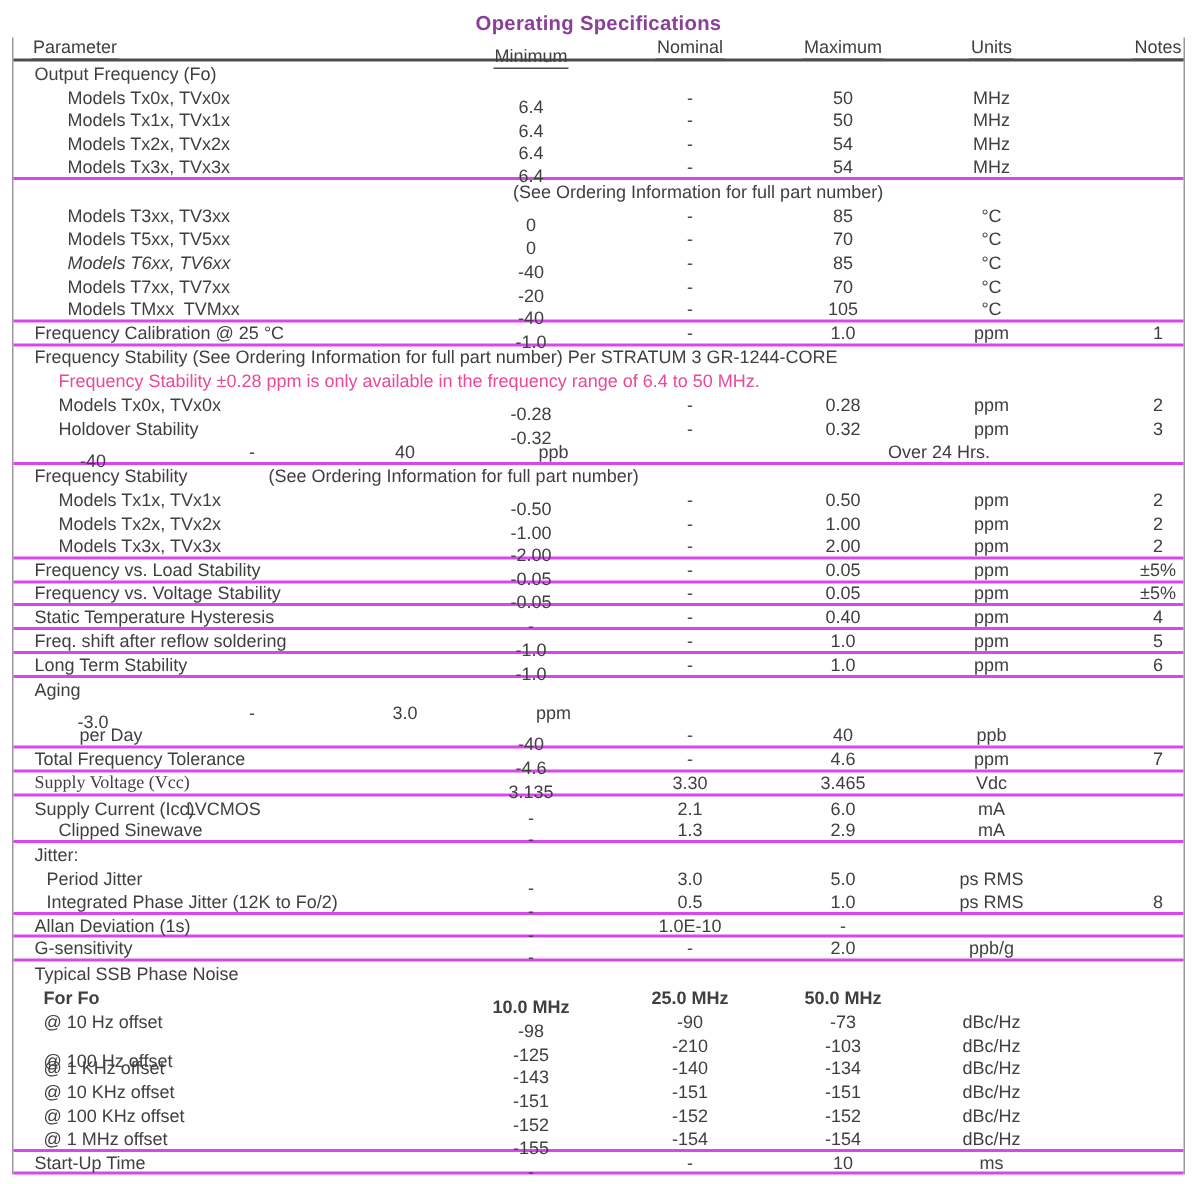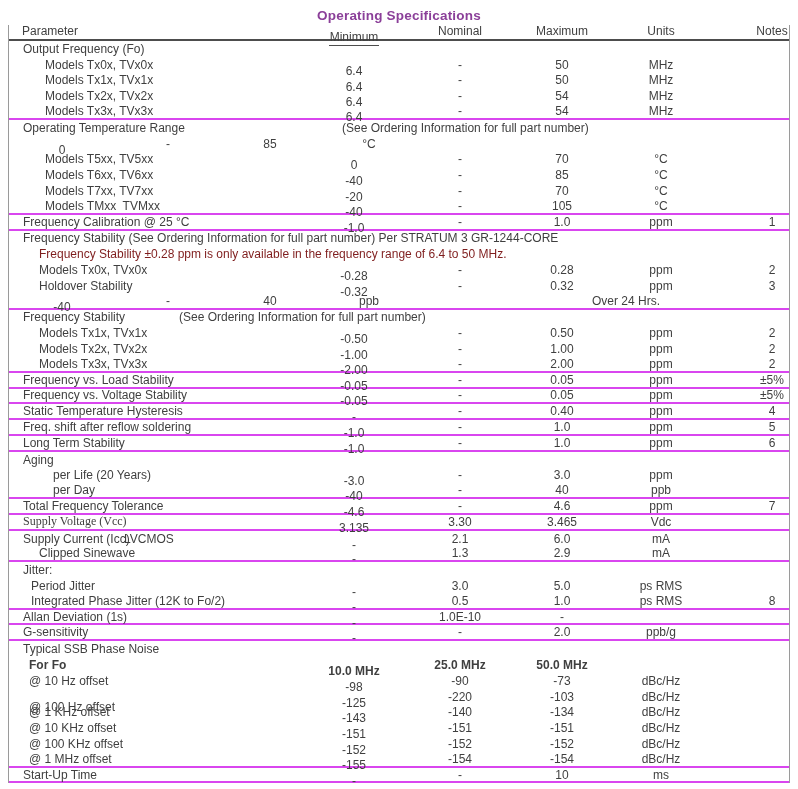--- a/index.html
+++ b/index.html
@@ -24,21 +24,21 @@
   .rule{border-bottom:2px solid #d946ef;}
   .header-row{height:16px;border-bottom:2.5px solid #4d4d4d;}
   .hw{display:inline-block;border-bottom:1.2px solid #4d4d4d;padding:0 1px 0.5px 1px;}
   .c-param{width:292px;overflow:hidden;}
   .c-min{width:106px;text-align:center;margin-top:12px;}
   .c-nom{width:106px;text-align:center;}
   .c-max{width:98px;text-align:center;}
   .c-units{width:100px;text-align:center;}
   .c-notes{flex:1;text-align:center;margin-left:44px;}
   .c-full{width:100%;overflow:hidden;}
-  .red{color:#7f1d1d;}
+  .red{color:#ec4899;}
   .bold{font-weight:bold;}
   .snote{position:absolute;top:0;height:15.8px;display:flex;align-items:center;}
 </style>
 </head>
 <body>
 
 <div class="title" style="color: rgb(139, 63, 153);">Operating Specifications</div>
 
 <div class="spec-table">
   <div class="row header-row">
@@ -48,56 +48,56 @@
     <div class="c-max"><span class="hw">Maximum</span></div>
     <div class="c-units"><span class="hw">Units</span></div>
     <div class="c-notes"><span class="hw">Notes</span></div>
   </div>
   <div id="rows">
       <div class="row"><div class="c-full" style="padding-left: 14px;">Output Frequency (Fo)</div></div>
       <div class="row"><div class="c-param" style="padding-left: 36px;">Models Tx0x, TVx0x</div><div class="c-min">6.4</div><div class="c-nom">-</div><div class="c-max">50</div><div class="c-units">MHz</div><div class="c-notes"></div></div>
       <div class="row"><div class="c-param" style="padding-left: 36px;">Models Tx1x, TVx1x</div><div class="c-min">6.4</div><div class="c-nom">-</div><div class="c-max">50</div><div class="c-units">MHz</div><div class="c-notes"></div></div>
       <div class="row"><div class="c-param" style="padding-left: 36px;">Models Tx2x, TVx2x</div><div class="c-min">6.4</div><div class="c-nom">-</div><div class="c-max">54</div><div class="c-units">MHz</div><div class="c-notes"></div></div>
       <div class="row rule"><div class="c-param" style="padding-left: 36px;">Models Tx3x, TVx3x</div><div class="c-min">6.4</div><div class="c-nom">-</div><div class="c-max">54</div><div class="c-units">MHz</div><div class="c-notes"></div></div>
-      <div class="row"><div class="c-full" style="padding-left: 14px;">Operating Temperature Range</div><div class="snote" style="left: 333px;">(See Ordering Information for full part number)</div></div>
-      <div class="row"><div class="c-min">0</div><div class="c-nom">-</div><div class="c-max">85</div><div class="c-units">°C</div><div class="c-notes"></div></div>
+      <div class="row"><div class="snote" style="left: 333px;">(See Ordering Information for full part number)</div></div>
+      <div class="row"><div class="c-param" style="padding-left: 36px;">Models T3xx, TV3xx</div><div class="c-min">0</div><div class="c-nom">-</div><div class="c-max">85</div><div class="c-units">°C</div><div class="c-notes"></div></div>
       <div class="row"><div class="c-param" style="padding-left: 36px;">Models T5xx, TV5xx</div><div class="c-min">0</div><div class="c-nom">-</div><div class="c-max">70</div><div class="c-units">°C</div><div class="c-notes"></div></div>
-      <div class="row"><div class="c-param" style="padding-left: 36px;">Models T6xx, TV6xx</div><div class="c-min">-40</div><div class="c-nom">-</div><div class="c-max">85</div><div class="c-units">°C</div><div class="c-notes"></div></div>
+      <div class="row"><div class="c-param" style="padding-left: 36px; font-style: italic;">Models T6xx, TV6xx</div><div class="c-min">-40</div><div class="c-nom">-</div><div class="c-max">85</div><div class="c-units">°C</div><div class="c-notes"></div></div>
       <div class="row"><div class="c-param" style="padding-left: 36px;">Models T7xx, TV7xx</div><div class="c-min">-20</div><div class="c-nom">-</div><div class="c-max">70</div><div class="c-units">°C</div><div class="c-notes"></div></div>
       <div class="row rule"><div class="c-param" style="padding-left: 36px;">Models TMxx  TVMxx</div><div class="c-min">-40</div><div class="c-nom">-</div><div class="c-max">105</div><div class="c-units">°C</div><div class="c-notes"></div></div>
       <div class="row rule"><div class="c-param" style="padding-left: 14px;">Frequency Calibration @ 25 °C</div><div class="c-min">-1.0</div><div class="c-nom">-</div><div class="c-max">1.0</div><div class="c-units">ppm</div><div class="c-notes">1</div></div>
       <div class="row"><div class="c-full" style="padding-left: 14px;">Frequency Stability (See Ordering Information for full part number) Per STRATUM 3 GR-1244-CORE</div></div>
       <div class="row"><div class="c-full red" style="padding-left: 30px;">Frequency Stability ±0.28 ppm is only available in the frequency range of 6.4 to 50 MHz.</div></div>
       <div class="row"><div class="c-param" style="padding-left: 30px;">Models Tx0x, TVx0x</div><div class="c-min">-0.28</div><div class="c-nom">-</div><div class="c-max">0.28</div><div class="c-units">ppm</div><div class="c-notes">2</div></div>
       <div class="row"><div class="c-param" style="padding-left: 30px;">Holdover Stability</div><div class="c-min">-0.32</div><div class="c-nom">-</div><div class="c-max">0.32</div><div class="c-units">ppm</div><div class="c-notes">3</div></div>
       <div class="row rule"><div class="c-min">-40</div><div class="c-nom">-</div><div class="c-max">40</div><div class="c-units">ppb</div><div class="c-notes">Over 24 Hrs.</div></div>
       <div class="row"><div class="c-full" style="padding-left: 14px;">Frequency Stability</div><div class="snote" style="left: 170px;">(See Ordering Information for full part number)</div></div>
       <div class="row"><div class="c-param" style="padding-left: 30px;">Models Tx1x, TVx1x</div><div class="c-min">-0.50</div><div class="c-nom">-</div><div class="c-max">0.50</div><div class="c-units">ppm</div><div class="c-notes">2</div></div>
       <div class="row"><div class="c-param" style="padding-left: 30px;">Models Tx2x, TVx2x</div><div class="c-min">-1.00</div><div class="c-nom">-</div><div class="c-max">1.00</div><div class="c-units">ppm</div><div class="c-notes">2</div></div>
       <div class="row rule"><div class="c-param" style="padding-left: 30px;">Models Tx3x, TVx3x</div><div class="c-min">-2.00</div><div class="c-nom">-</div><div class="c-max">2.00</div><div class="c-units">ppm</div><div class="c-notes">2</div></div>
       <div class="row rule"><div class="c-param" style="padding-left: 14px;">Frequency vs. Load Stability</div><div class="c-min">-0.05</div><div class="c-nom">-</div><div class="c-max">0.05</div><div class="c-units">ppm</div><div class="c-notes">±5%</div></div>
       <div class="row rule"><div class="c-param" style="padding-left: 14px;">Frequency vs. Voltage Stability</div><div class="c-min">-0.05</div><div class="c-nom">-</div><div class="c-max">0.05</div><div class="c-units">ppm</div><div class="c-notes">±5%</div></div>
       <div class="row rule"><div class="c-param" style="padding-left: 14px;">Static Temperature Hysteresis</div><div class="c-min">-</div><div class="c-nom">-</div><div class="c-max">0.40</div><div class="c-units">ppm</div><div class="c-notes">4</div></div>
       <div class="row rule"><div class="c-param" style="padding-left: 14px;">Freq. shift after reflow soldering</div><div class="c-min">-1.0</div><div class="c-nom">-</div><div class="c-max">1.0</div><div class="c-units">ppm</div><div class="c-notes">5</div></div>
       <div class="row rule"><div class="c-param" style="padding-left: 14px;">Long Term Stability</div><div class="c-min">-1.0</div><div class="c-nom">-</div><div class="c-max">1.0</div><div class="c-units">ppm</div><div class="c-notes">6</div></div>
       <div class="row"><div class="c-full" style="padding-left: 14px;">Aging</div></div>
-      <div class="row"><div class="c-param" style="padding-left: 44px;">per Life (20 Years)</div><div class="c-min">-3.0</div><div class="c-nom">-</div><div class="c-max">3.0</div><div class="c-units">ppm</div><div class="c-notes"></div></div>
+      <div class="row"><div class="c-min">-3.0</div><div class="c-nom">-</div><div class="c-max">3.0</div><div class="c-units">ppm</div><div class="c-notes"></div></div>
       <div class="row rule"><div class="c-param" style="padding-left: 44px;">per Day</div><div class="c-min">-40</div><div class="c-nom">-</div><div class="c-max">40</div><div class="c-units">ppb</div><div class="c-notes"></div></div>
       <div class="row rule"><div class="c-param" style="padding-left: 14px;">Total Frequency Tolerance</div><div class="c-min">-4.6</div><div class="c-nom">-</div><div class="c-max">4.6</div><div class="c-units">ppm</div><div class="c-notes">7</div></div>
       <div class="row rule"><div class="c-param" style="padding-left: 14px; font-family: Liberation Serif, serif;">Supply Voltage (Vcc)</div><div class="c-min">3.135</div><div class="c-nom">3.30</div><div class="c-max">3.465</div><div class="c-units">Vdc</div><div class="c-notes"></div></div>
       <div class="row"><div class="c-param" style="padding-left: 14px;">Supply Current (Icc)</div><div class="c-min">-</div><div class="c-nom">2.1</div><div class="c-max">6.0</div><div class="c-units">mA</div><div class="c-notes"></div><div class="snote" style="left: 115px;">LVCMOS</div></div>
       <div class="row rule"><div class="c-param" style="padding-left: 30px;">Clipped Sinewave</div><div class="c-min">-</div><div class="c-nom">1.3</div><div class="c-max">2.9</div><div class="c-units">mA</div><div class="c-notes"></div></div>
       <div class="row"><div class="c-full" style="padding-left: 14px;">Jitter:</div></div>
       <div class="row"><div class="c-param" style="padding-left: 22px;">Period Jitter</div><div class="c-min">-</div><div class="c-nom">3.0</div><div class="c-max">5.0</div><div class="c-units">ps RMS</div><div class="c-notes"></div></div>
       <div class="row rule"><div class="c-param" style="padding-left: 22px;">Integrated Phase Jitter (12K to Fo/2)</div><div class="c-min">-</div><div class="c-nom">0.5</div><div class="c-max">1.0</div><div class="c-units">ps RMS</div><div class="c-notes">8</div></div>
       <div class="row rule"><div class="c-param" style="padding-left: 14px;">Allan Deviation (1s)</div><div class="c-min">-</div><div class="c-nom">1.0E-10</div><div class="c-max">-</div><div class="c-units"></div><div class="c-notes"></div></div>
       <div class="row rule"><div class="c-param" style="padding-left: 14px;">G-sensitivity</div><div class="c-min">-</div><div class="c-nom">-</div><div class="c-max">2.0</div><div class="c-units">ppb/g</div><div class="c-notes"></div></div>
       <div class="row"><div class="c-full" style="padding-left: 14px;">Typical SSB Phase Noise</div></div>
       <div class="row bold"><div class="c-param" style="padding-left: 20px;">For Fo</div><div class="c-min">10.0 MHz</div><div class="c-nom">25.0 MHz</div><div class="c-max">50.0 MHz</div><div class="c-units"></div><div class="c-notes"></div></div>
       <div class="row"><div class="c-param" style="padding-left: 20px;">@ 10 Hz offset</div><div class="c-min">-98</div><div class="c-nom">-90</div><div class="c-max">-73</div><div class="c-units">dBc/Hz</div><div class="c-notes"></div></div>
-      <div class="row"><div class="c-param" style="padding-left: 20px; margin-top: 21px;">@ 100 Hz offset</div><div class="c-min">-125</div><div class="c-nom">-220</div><div class="c-max">-103</div><div class="c-units">dBc/Hz</div><div class="c-notes"></div></div>
+      <div class="row"><div class="c-param" style="padding-left: 20px; margin-top: 21px;">@ 100 Hz offset</div><div class="c-min">-125</div><div class="c-nom">-210</div><div class="c-max">-103</div><div class="c-units">dBc/Hz</div><div class="c-notes"></div></div>
       <div class="row"><div class="c-param" style="padding-left: 20px;">@ 1 KHz offset</div><div class="c-min">-143</div><div class="c-nom">-140</div><div class="c-max">-134</div><div class="c-units">dBc/Hz</div><div class="c-notes"></div></div>
       <div class="row"><div class="c-param" style="padding-left: 20px;">@ 10 KHz offset</div><div class="c-min">-151</div><div class="c-nom">-151</div><div class="c-max">-151</div><div class="c-units">dBc/Hz</div><div class="c-notes"></div></div>
       <div class="row"><div class="c-param" style="padding-left: 20px;">@ 100 KHz offset</div><div class="c-min">-152</div><div class="c-nom">-152</div><div class="c-max">-152</div><div class="c-units">dBc/Hz</div><div class="c-notes"></div></div>
       <div class="row rule"><div class="c-param" style="padding-left: 20px;">@ 1 MHz offset</div><div class="c-min">-155</div><div class="c-nom">-154</div><div class="c-max">-154</div><div class="c-units">dBc/Hz</div><div class="c-notes"></div></div>
       <div class="row rule"><div class="c-param" style="padding-left: 14px;">Start-Up Time</div><div class="c-min">-</div><div class="c-nom">-</div><div class="c-max">10</div><div class="c-units">ms</div><div class="c-notes"></div></div>
     </div>
 </div>
 
 </body></html>

